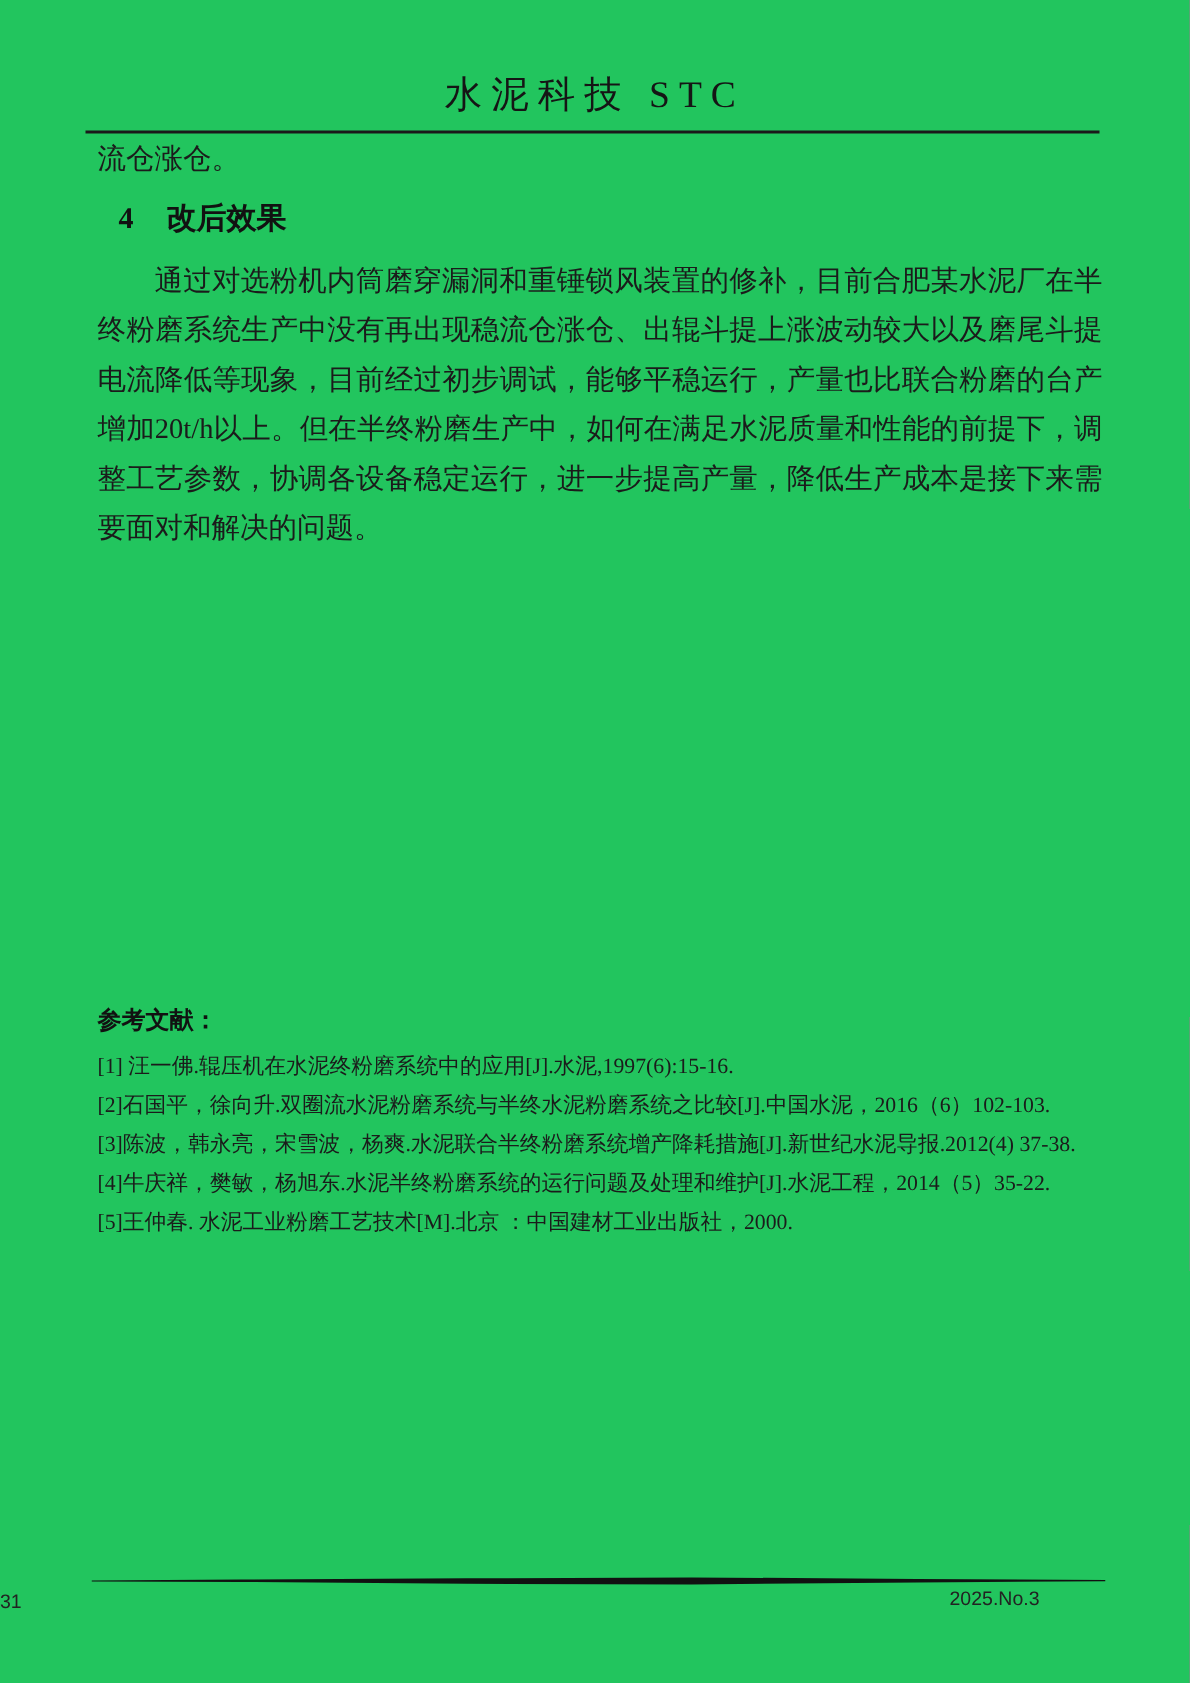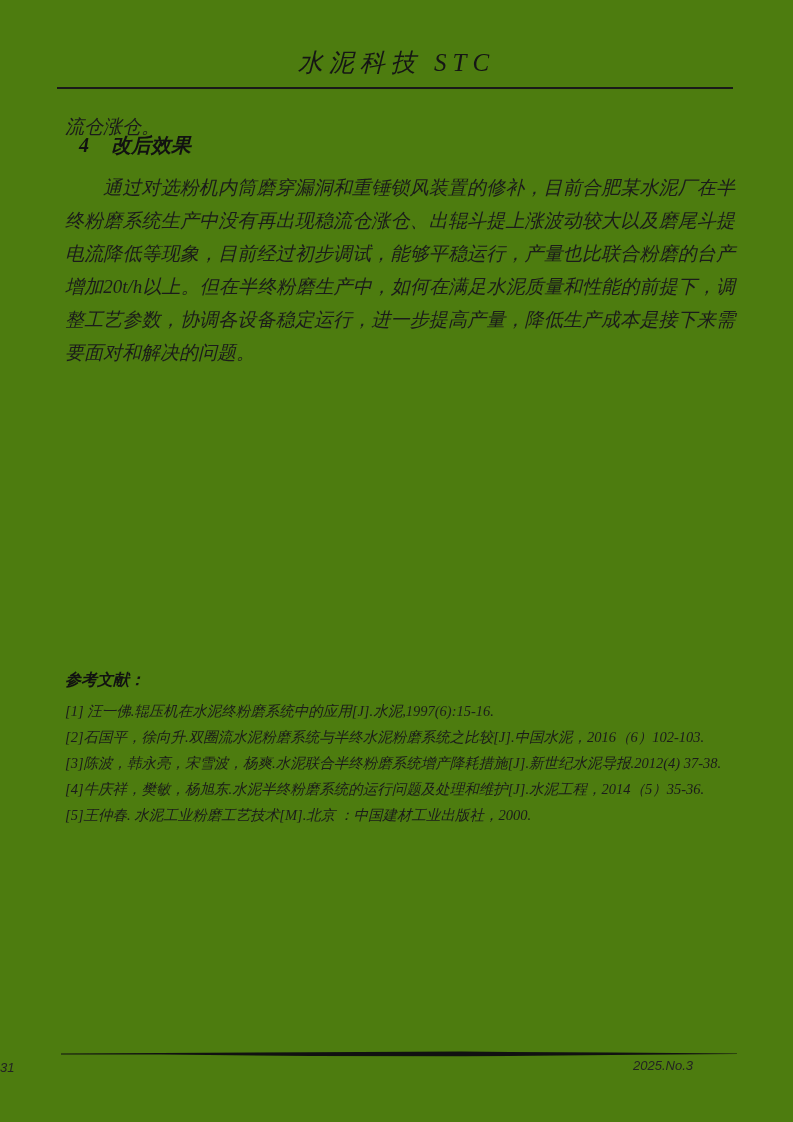--- a/index.html
+++ b/index.html
@@ -2,25 +2,24 @@
 <html><head>
 <meta charset="utf-8">
 <style>
   * { margin: 0; padding: 0; box-sizing: border-box; }
   html, body { background: #888; }
   .page {
     position: relative;
     width: 793px;
     height: 1122px;
     margin: 0 auto;
-    background: #4d7c0f;
+    background: #22c55e;
     color: #1b1b1b;
     font-family: "Liberation Serif", "DejaVu Serif", serif;
     overflow: hidden;
-    font-style: italic;
   }
   .header-title {
     position: absolute;
     top: 46px;
     left: 0;
     width: 100%;
     text-align: center;
     font-size: 25px;
     letter-spacing: 6px;
     font-family: "Liberation Serif", "DejaVu Serif", serif;
@@ -29,21 +28,21 @@
   .header-rule {
     position: absolute;
     top: 87px;
     left: 57px;
     width: 676px;
     height: 2px;
     background: #1a1a1a;
   }
   .carryover {
     position: absolute;
-    top: 114px;
+    top: 94px;
     left: 65px;
     width: 670px;
     font-size: 19px;
     line-height: 26px;
   }
   .section-heading {
     position: absolute;
     top: 132px;
     left: 79px;
     width: 670px;
@@ -130,21 +129,21 @@
     <span class="sec-num">4</span><span>改后效果</span>
   </div>
 
   <div class="body-paragraph">通过对选粉机内筒磨穿漏洞和重锤锁风装置的修补，目前合肥某水泥厂在半终粉磨系统生产中没有再出现稳流仓涨仓、出辊斗提上涨波动较大以及磨尾斗提电流降低等现象，目前经过初步调试，能够平稳运行，产量也比联合粉磨的台产增加20t/h以上。但在半终粉磨生产中，如何在满足水泥质量和性能的前提下，调整工艺参数，协调各设备稳定运行，进一步提高产量，降低生产成本是接下来需要面对和解决的问题。</div>
 
   <div class="references">
     <div class="references-heading">参考文献：</div>
     <div class="reference-item">[1] 汪一佛.辊压机在水泥终粉磨系统中的应用[J].水泥,1997(6):15-16.</div>
     <div class="reference-item">[2]石国平，徐向升.双圈流水泥粉磨系统与半终水泥粉磨系统之比较[J].中国水泥，2016（6）102-103.</div>
     <div class="reference-item">[3]陈波，韩永亮，宋雪波，杨爽.水泥联合半终粉磨系统增产降耗措施[J].新世纪水泥导报.2012(4) 37-38.</div>
-    <div class="reference-item">[4]牛庆祥，樊敏，杨旭东.水泥半终粉磨系统的运行问题及处理和维护[J].水泥工程，2014（5）35-36.</div>
+    <div class="reference-item">[4]牛庆祥，樊敏，杨旭东.水泥半终粉磨系统的运行问题及处理和维护[J].水泥工程，2014（5）35-22.</div>
     <div class="reference-item">[5]王仲春. 水泥工业粉磨工艺技术[M].北京 ：中国建材工业出版社，2000.</div>
   </div>
 
   <svg class="footer-rule" viewBox="0 0 676 8" preserveAspectRatio="none">
     <polygon fill="#111" points="0,3.6 100,3.0 250,2.2 400,1.6 550,2.6 676,3.4 676,4.1 550,5.0 400,6.3 250,5.9 100,4.6 0,4.4"></polygon>
   </svg>
 
   <div class="footer-page-number">31</div>
 
   <div class="footer-issue">2025.No.3</div>

